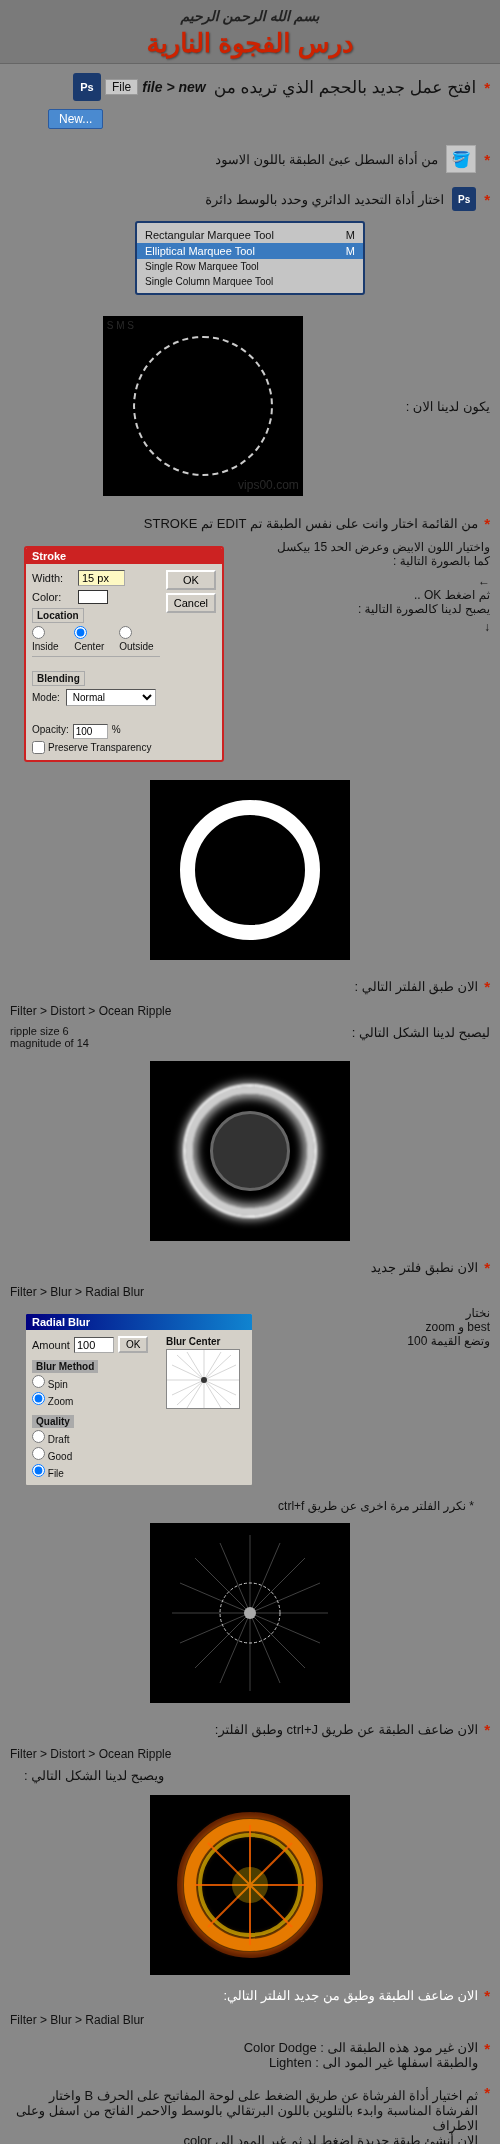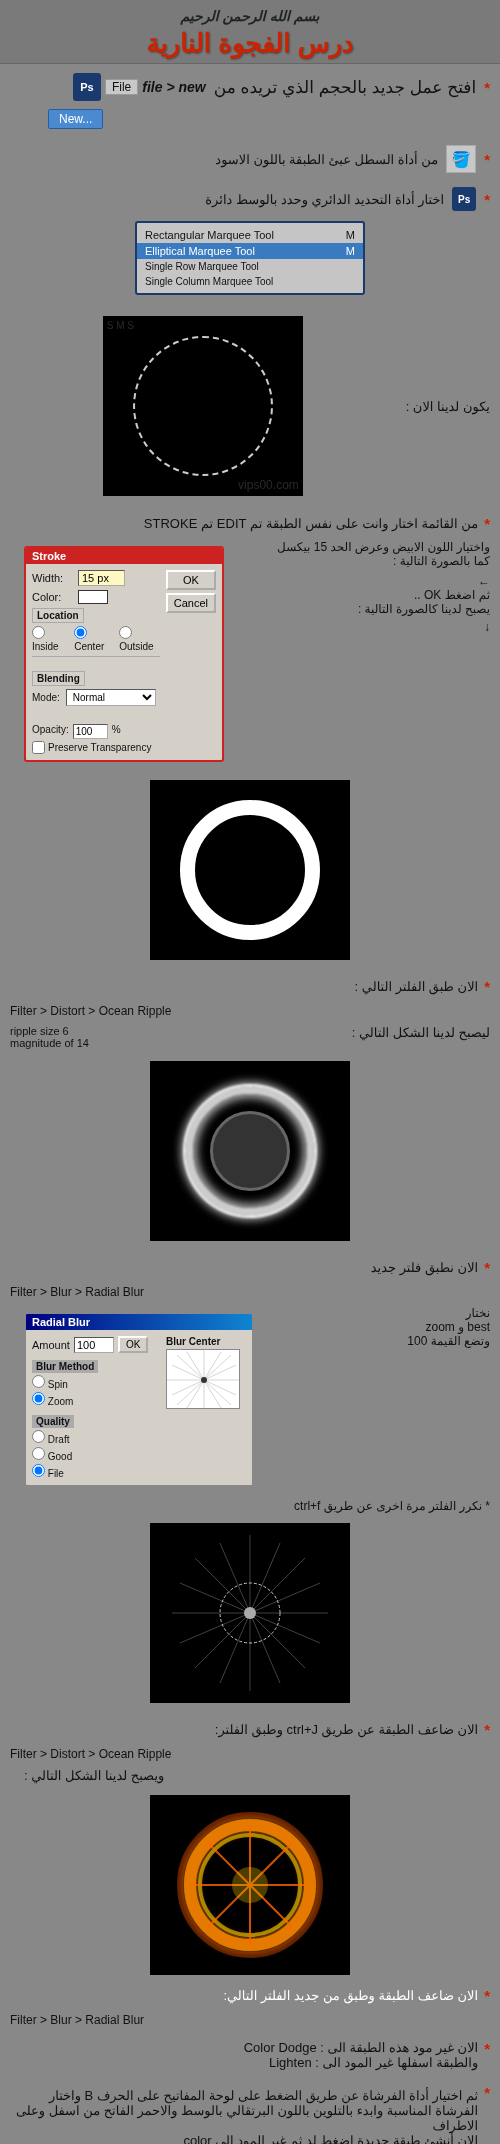--- a/index.html
+++ b/index.html
@@ -686,21 +686,21 @@
         </div>
       </div>
 
       <div class="radial-right-text">
         <div>نختار</div>
         <div>best و zoom</div>
         <div>وتضع القيمة 100</div>
       </div>
     </div>
 
-    <div style="padding:2px 10px; direction:rtl; font-size:12px; color:#111;">* نكرر الفلتر مرة اخرى عن طريق ctrl+f</div>
+    <div style="padding:2px 26px; direction:rtl; font-size:12px; color:#111;">* نكرر الفلتر مرة اخرى عن طريق ctrl+f</div>
 
     <div class="zoom-preview">
       <svg width="160" height="160" viewBox="0 0 160 160">
         <circle cx="80" cy="80" r="78" fill="#000"></circle>
         <g stroke="#888" stroke-width="0.8" opacity="0.6">
           <line x1="80" y1="80" x2="80" y2="2"></line>
             <line x1="80" y1="80" x2="80" y2="158"></line>
           <line x1="80" y1="80" x2="2" y2="80"></line>
             <line x1="80" y1="80" x2="158" y2="80"></line>
           <line x1="80" y1="80" x2="25" y2="25"></line>

